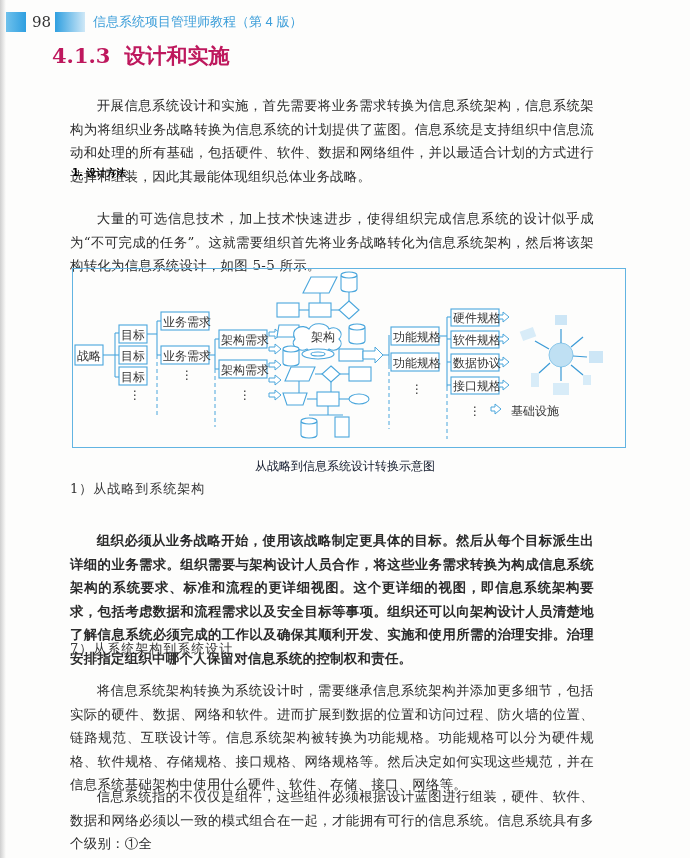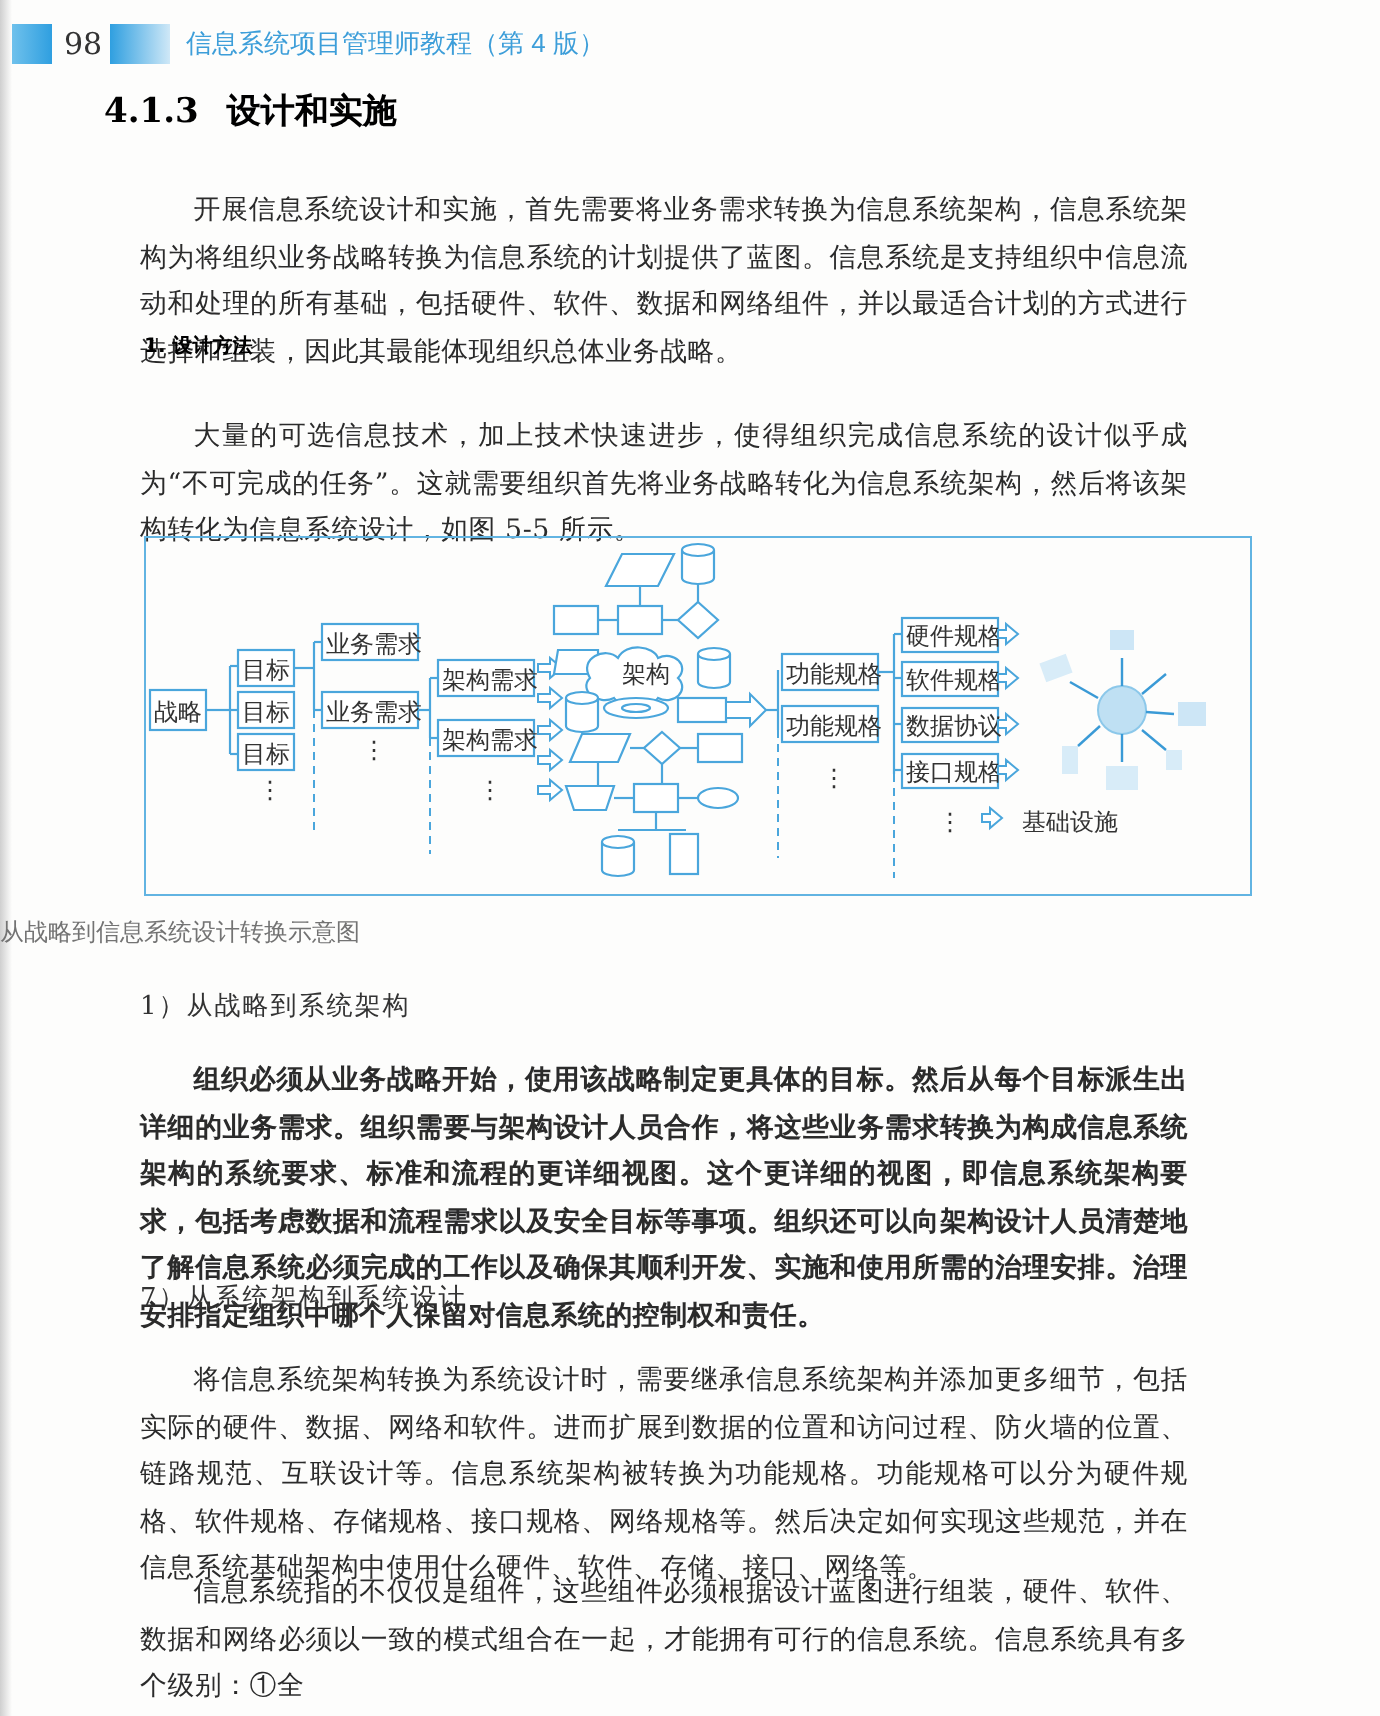--- a/index.html
+++ b/index.html
@@ -11,30 +11,30 @@
   }
   .edge-shadow { position:absolute; left:0; top:0; width:6px; height:858px;
     background:linear-gradient(to right,#cfcfcf,#fdfdfc); }
   .hdr-bar1 { position:absolute; left:6px; top:12px; width:20px; height:20px;
     background:linear-gradient(to right,#6fc1ec,#2f9fe0); }
   .hdr-num { position:absolute; left:32px; top:12px; font-size:15px; line-height:20px; color:#333; }
   .hdr-bar2 { position:absolute; left:55px; top:12px; width:30px; height:20px;
     background:linear-gradient(to right,#2f9fe0,#cfe8f7); }
   .hdr-title { position:absolute; left:93px; top:13px; font-size:13px; line-height:18px; color:#3d9ed9;
     font-family:Liberation Sans, sans-serif; }
-  .sec-title { position:absolute; left:52px; top:44px; font-size:17px; font-weight:bold; color:#000000; line-height:24px; }
+  .sec-title { position:absolute; left:52px; top:44px; font-size:21px; font-weight:bold; color:#be185d; line-height:24px; }
   .sec-title .num { margin-right:14px; }
   .para { position:absolute; left:52px; width:560px; font-size:13.4px; line-height:23.5px; text-align:justify;
     text-justify:inter-character; letter-spacing:0.3px; }
   .para p { margin:18px; text-indent:2em; }
   .sub-h { position:absolute; left:72px; font-size:10px; color:#000000; font-weight:bold;
     font-family:"DejaVu Sans","Liberation Sans",sans-serif; }
   .sub-h2 { position:absolute; left:70px; font-size:13px; color:#333; letter-spacing:1px; }
   .fig { position:absolute; left:72px; top:268px; width:552px; height:178px; border:1.3px solid #62b4e2; }
-  .caption { position:absolute; left:0; width:690px; top:458px; text-align:left; font-size:12px; color:#737373;
+  .caption { position:absolute; left:0; width:690px; top:458px; text-align:center; font-size:12px; color:#0f172a;
     font-family:"DejaVu Sans","Liberation Sans",sans-serif; }
   svg text { font-family:"DejaVu Sans","Liberation Sans",sans-serif; }
 </style>
 </head>
 <body>
 
 <div class="edge-shadow"></div>
 <div class="hdr-bar1"></div>
 <div class="hdr-num">98</div>
 <div class="hdr-bar2"></div>
@@ -208,21 +208,21 @@
       <rect x="458" y="104" width="8" height="14" fill="#d8ecf8"></rect>
       <rect x="480" y="114" width="16" height="12" fill="#d8ecf8"></rect>
       <rect x="510" y="106" width="8" height="10" fill="#d8ecf8"></rect>
     </g>
     <text class="t" x="438" y="146">基础设施</text>
   </svg>
 </div>
 
 <div class="caption">从战略到信息系统设计转换示意图</div>
 
-<div class="sub-h2" style="top:494px;">1）从战略到系统架构</div>
+<div class="sub-h2" style="top:480px;">1）从战略到系统架构</div>
 <div class="para" style="top:511px;font-weight:bold;">
   <p>组织必须从业务战略开始，使用该战略制定更具体的目标。然后从每个目标派生出详细的业务需求。组织需要与架构设计人员合作，将这些业务需求转换为构成信息系统架构的系统要求、标准和流程的更详细视图。这个更详细的视图，即信息系统架构要求，包括考虑数据和流程需求以及安全目标等事项。组织还可以向架构设计人员清楚地了解信息系统必须完成的工作以及确保其顺利开发、实施和使用所需的治理安排。治理安排指定组织中哪个人保留对信息系统的控制权和责任。</p>
 </div>
 
 <div class="sub-h2" style="top:640px;">7）从系统架构到系统设计</div>
 <div class="para" style="top:661px;">
   <p>将信息系统架构转换为系统设计时，需要继承信息系统架构并添加更多细节，包括实际的硬件、数据、网络和软件。进而扩展到数据的位置和访问过程、防火墙的位置、链路规范、互联设计等。信息系统架构被转换为功能规格。功能规格可以分为硬件规格、软件规格、存储规格、接口规格、网络规格等。然后决定如何实现这些规范，并在信息系统基础架构中使用什么硬件、软件、存储、接口、网络等。</p>
 </div>
 
 <div class="para" style="top:767px;">

